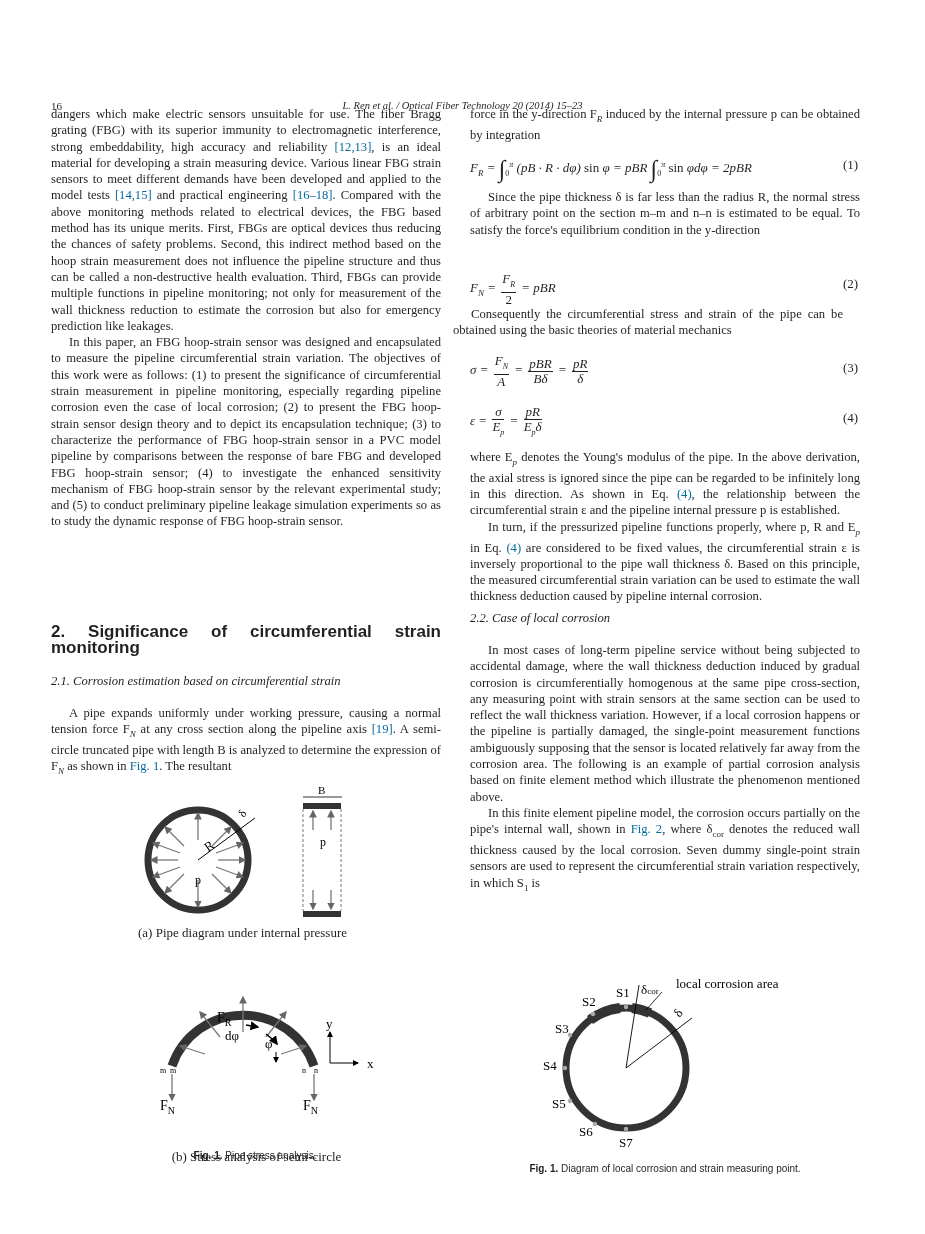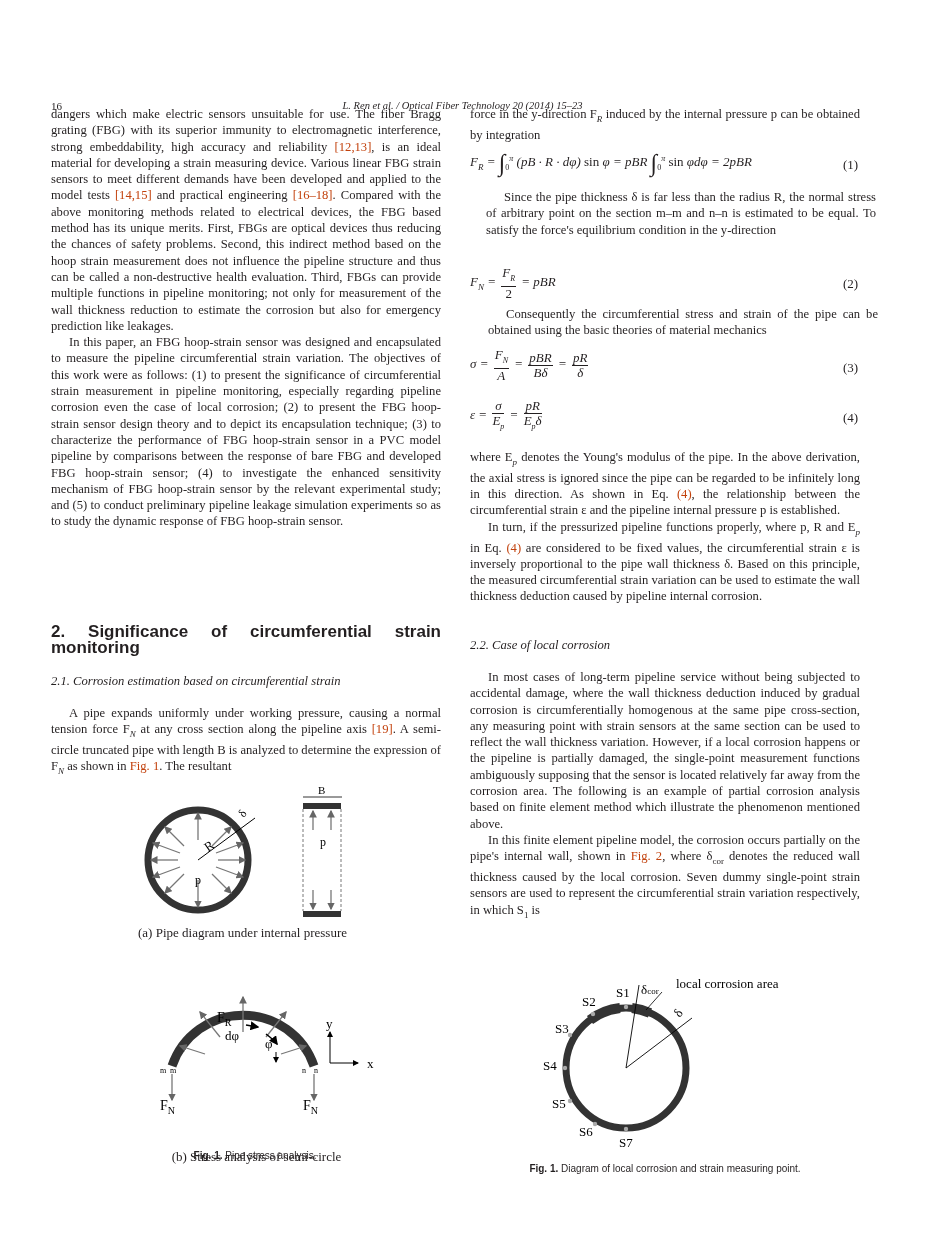--- a/index.html
+++ b/index.html
@@ -3,24 +3,24 @@
 <meta charset="utf-8">
 <style>
   html,body{margin:0;padding:0;background:#fff;}
   body{width:925px;height:1234px;position:relative;overflow:hidden;color:#231f20;
     font-family:"Liberation Serif","DejaVu Serif",serif;}
   .hdr-page{position:absolute;left:51px;top:100px;font-size:11px;}
   .hdr-journal{position:absolute;left:0;width:925px;top:100px;text-align:center;font-size:10.5px;font-style:italic;}
   .col{position:absolute;width:390px;font-size:12.6px;line-height:16.3px;text-align:justify;}
   .col p{margin:0;text-indent:0;}
   .col p.ind{text-indent:18px;}
-  .link{color:#c2410c;margin-top:48px;}
+  .link{color:#0369a1;margin-top:48px;}
   .sec{font-family:"Liberation Sans","DejaVu Sans",sans-serif;font-weight:bold;font-size:17px;}
   .subsec{font-style:italic;}
-  .eq{position:absolute;font-size:13px;font-style:italic;white-space:nowrap;}
+  .eq{position:absolute;font-size:13px;font-style:italic;white-space:nowrap;margin-top:6px;}
   .eqn{position:absolute;font-size:13px;}
   .frac{display:inline-block;vertical-align:middle;text-align:center;margin:0 2px;}
   .frac span{display:block;line-height:14px;}
   .frac .num{border-bottom:1px solid #231f20;padding:0 1px;}
   .cap{position:absolute;font-family:"Liberation Sans","DejaVu Sans",sans-serif;font-size:10px;text-align:center;}
   .cap b{font-weight:bold;}
   .subcap{position:absolute;font-size:13px;text-align:center;}
   svg text{font-family:"Liberation Serif","DejaVu Serif",serif;}
 </style>
 </head>
@@ -123,47 +123,47 @@
 
 <div class="col" style="left:470px;top:106px;">
   <p><span>force in the y-direction F</span><sub style="font-style:italic;font-size:9px;">R</sub><span> induced by the internal pressure p can be obtained by integration</span></p>
 </div>
 
 <div class="eq" style="left:470px;top:150px;">
   F<sub style="font-size:9px;">R</sub> = <span style="font-size:24px;vertical-align:middle;">∫</span><sub style="font-size:8px;font-style:normal;">0</sub><sup style="font-size:8px;">π</sup> (pB · R · dφ) <span style="font-style:normal;">sin</span> φ = pBR <span style="font-size:24px;vertical-align:middle;">∫</span><sub style="font-size:8px;font-style:normal;">0</sub><sup style="font-size:8px;">π</sup> <span style="font-style:normal;">sin</span> φdφ = 2pBR
 </div>
 <div class="eqn" style="left:843px;top:157px;">(1)</div>
 
-<div class="col" style="left:486px;top:189px;">
+<div class="col" style="left:470px;top:189px;">
   <p class="ind">Since the pipe thickness δ is far less than the radius R, the normal stress of arbitrary point on the section m–m and n–n is estimated to be equal. To satisfy the force's equilibrium condition in the y-direction</p>
 </div>
 
 <div class="eq" style="left:470px;top:266px;">
   F<sub style="font-size:9px;">N</sub> = <span class="frac"><span class="num">F<sub style="font-size:8px;">R</sub></span><span style="font-style:normal;">2</span></span> = pBR
 </div>
 <div class="eqn" style="left:843px;top:276px;">(2)</div>
 
-<div class="col" style="left:488px;top:306px;">
+<div class="col" style="left:453px;top:306px;">
   <p class="ind">Consequently the circumferential stress and strain of the pipe can be obtained using the basic theories of material mechanics</p>
 </div>
 
 <div class="eq" style="left:470px;top:348px;">
   σ = <span class="frac"><span class="num">F<sub style="font-size:8px;">N</sub></span><span>A</span></span> = <span class="frac"><span class="num">pBR</span><span>Bδ</span></span> = <span class="frac"><span class="num">pR</span><span>δ</span></span>
 </div>
 <div class="eqn" style="left:843px;top:360px;">(3)</div>
 
 <div class="eq" style="left:470px;top:399px;">
   ε = <span class="frac"><span class="num">σ</span><span>E<sub style="font-size:8px;">p</sub></span></span> = <span class="frac"><span class="num">pR</span><span>E<sub style="font-size:8px;">p</sub>δ</span></span>
 </div>
 <div class="eqn" style="left:843px;top:410px;">(4)</div>
 
 <div class="col" style="left:470px;top:449px;">
   <p><span>where E</span><sub style="font-style:italic;font-size:9px;">p</sub><span> denotes the Young's modulus of the pipe. In the above derivation, the axial stress is ignored since the pipe can be regarded to be infinitely long in this direction. As shown in Eq. </span><span class="link">(4)</span><span>, the relationship between the circumferential strain ε and the pipeline internal pressure p is established.</span></p>
   <p class="ind"><span>In turn, if the pressurized pipeline functions properly, where p, R and E</span><sub style="font-style:italic;font-size:9px;">p</sub><span> in Eq. </span><span class="link">(4)</span><span> are considered to be fixed values, the circumferential strain ε is inversely proportional to the pipe wall thickness δ. Based on this principle, the measured circumferential strain variation can be used to estimate the wall thickness deduction caused by pipeline internal corrosion.</span></p>
-  <p class="subsec" style="margin-top:32px;">2.2. Case of local corrosion</p>
+  <p class="subsec" style="margin-top:5px;">2.2. Case of local corrosion</p>
   <p class="ind" style="margin-top:16px;">In most cases of long-term pipeline service without being subjected to accidental damage, where the wall thickness deduction induced by gradual corrosion is circumferentially homogenous at the same pipe cross-section, any measuring point with strain sensors at the same section can be used to reflect the wall thickness variation. However, if a local corrosion happens or the pipeline is partially damaged, the single-point measurement functions ambiguously supposing that the sensor is located relatively far away from the corrosion area. The following is an example of partial corrosion analysis based on finite element method which illustrate the phenomenon mentioned above.</p>
   <p class="ind"><span>In this finite element pipeline model, the corrosion occurs partially on the pipe's internal wall, shown in </span><span class="link">Fig. 2</span><span>, where δ</span><sub style="font-size:9px;">cor</sub><span> denotes the reduced wall thickness caused by the local corrosion. Seven dummy single-point strain sensors are used to represent the circumferential strain variation respectively, in which S</span><sub style="font-size:9px;">1</sub><span> is</span></p>
 </div>
 
 <svg style="position:absolute;left:540px;top:970px;" width="270" height="185" viewBox="0 0 270 185">
   <defs>
     <marker id="ah4" markerWidth="5" markerHeight="5" refX="4" refY="2.5" orient="auto">
         <path d="M0,0 L5,2.5 L0,5 z" fill="#000"></path>
       </marker>
   </defs>

